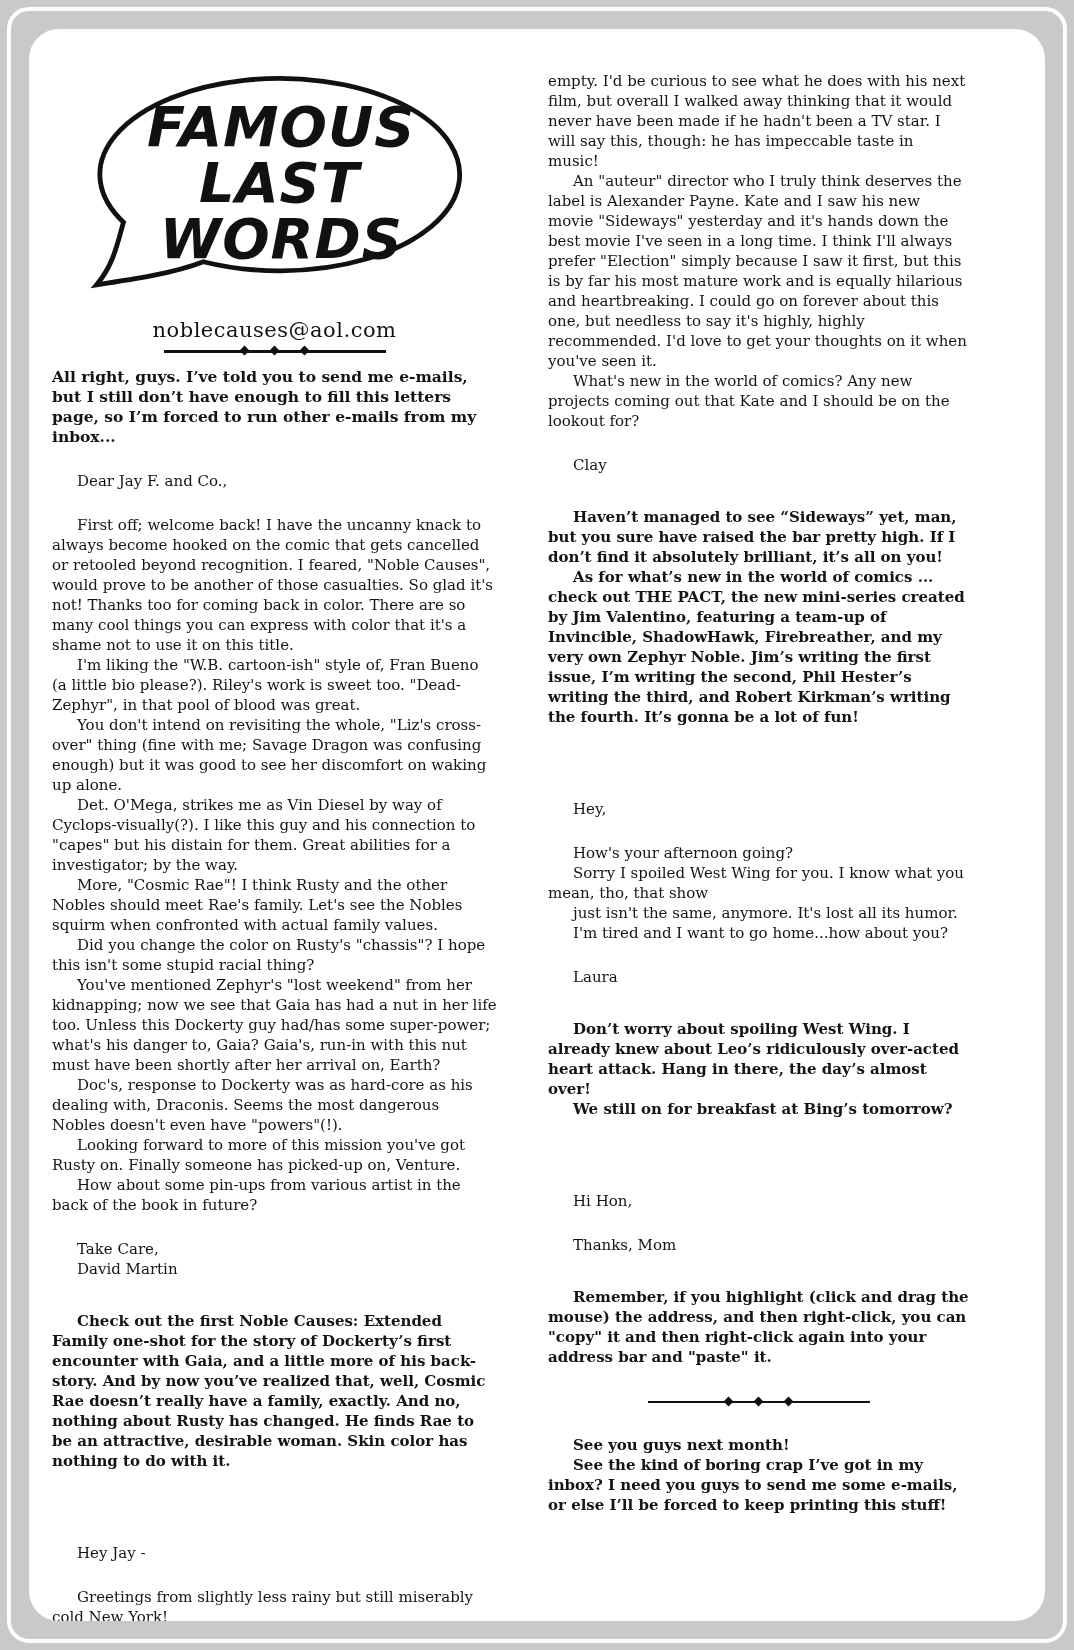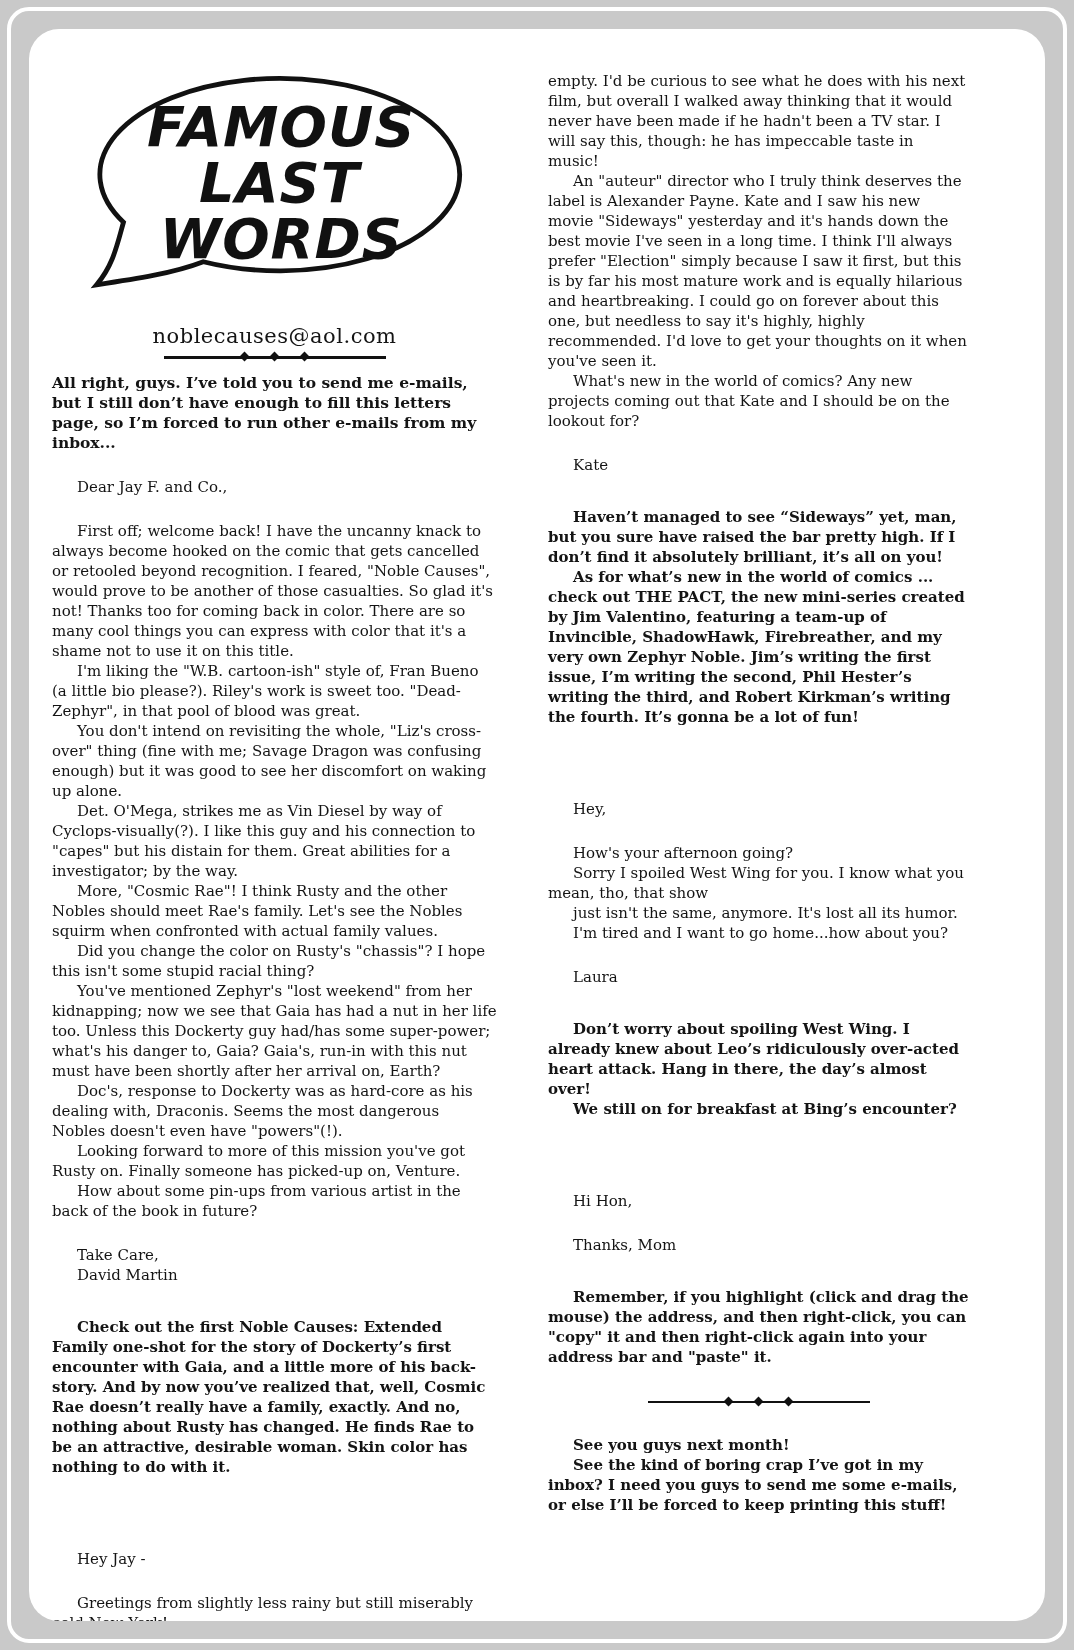--- a/index.html
+++ b/index.html
@@ -22,21 +22,21 @@
     overflow:hidden;
     color:#141414;
   }
   .col { font-size:15px; line-height:20px; }
   .col-left  { width:445px; }
   .col-right { width:421px; }
 
   
   .masthead { text-align:center; margin-bottom:14px; }
   .logo-svg { display:block; margin:0 auto; }
-  .email { font-size:21px; letter-spacing:0.5px; margin-top:15px; }
+  .email { font-size:21px; letter-spacing:0.5px; margin-top:9px; }
   .divider { position:relative; width:222px; height:3px; background:#111; margin:10px auto 0 auto; }
   .divider-mid { height:2px; margin:34px auto 30px auto; }
   .diamond {
     position:absolute; top:-3px; width:7px; height:7px;
     background:#111; transform:rotate(45deg);
   }
   .d1 { left:calc(50% - 34px); }
   .d2 { left:calc(50% - 4px); }
   .d3 { left:calc(50% + 26px); }
 
@@ -103,35 +103,35 @@
       <p class="para">Greetings from slightly less rainy but still miserably cold New York!</p>
       <p class="para">I think I'm one of the few people on the planet who wasn't enthralled by "Garden State." I really enjoy Zach Braff, and I thought that he did a great job of making the movie visually interesting, but other than that, I thought it was pretty</p>
     </div>
 
     <div class="col col-right">
 
       <p class="para noindent">empty. I'd be curious to see what he does with his next film, but overall I walked away thinking that it would never have been made if he hadn't been a TV star. I will say this, though: he has impeccable taste in music!</p>
       <p class="para">An "auteur" director who I truly think deserves the label is Alexander Payne. Kate and I saw his new movie "Sideways" yesterday and it's hands down the best movie I've seen in a long time. I think I'll always prefer "Election" simply because I saw it first, but this is by far his most mature work and is equally hilarious and heartbreaking. I could go on forever about this one, but needless to say it's highly, highly recommended. I'd love to get your thoughts on it when you've seen it.</p>
       <p class="para">What's new in the world of comics? Any new projects coming out that Kate and I should be on the lookout for?</p>
 
-      <p class="salutation">Kate</p>
+      <p class="salutation">Clay</p>
 
       <p class="para bold reply">Haven’t managed to see “Sideways” yet, man, but you sure have raised the bar pretty high. If I don’t find it absolutely brilliant, it’s all on you!</p>
       <p class="para bold">As for what’s new in the world of comics ... check out THE PACT, the new mini-series created by Jim Valentino, featuring a team-up of Invincible, ShadowHawk, Firebreather, and my very own Zephyr Noble. Jim’s writing the first issue, I’m writing the second, Phil Hester’s writing the third, and Robert Kirkman’s writing the fourth. It’s gonna be a lot of fun!</p>
 
       <p class="salutation gap-lg">Hey,</p>
       <p class="para">How's your afternoon going?</p>
       <p class="para">Sorry I spoiled West Wing for you. I know what you mean, tho, that show</p>
       <p class="para">just isn't the same, anymore. It's lost all its humor.</p>
       <p class="para">I'm tired and I want to go home...how about you?</p>
 
       <p class="salutation">Laura</p>
 
       <p class="para bold reply">Don’t worry about spoiling West Wing. I already knew about Leo’s ridiculously over-acted heart attack. Hang in there, the day’s almost over!</p>
-      <p class="para bold">We still on for breakfast at Bing’s encounter?</p>
+      <p class="para bold">We still on for breakfast at Bing’s tomorrow?</p>
 
       <p class="salutation gap-lg">Hi Hon,</p>
 
       <p class="salutation">Thanks, Mom</p>
 
       <p class="para bold reply">Remember, if you highlight (click and drag the mouse) the address, and then right-click, you can "copy" it and then right-click again into your address bar and "paste" it.</p>
 
       <div class="divider divider-mid">
         <span class="diamond d1"></span>
         <span class="diamond d2"></span>

